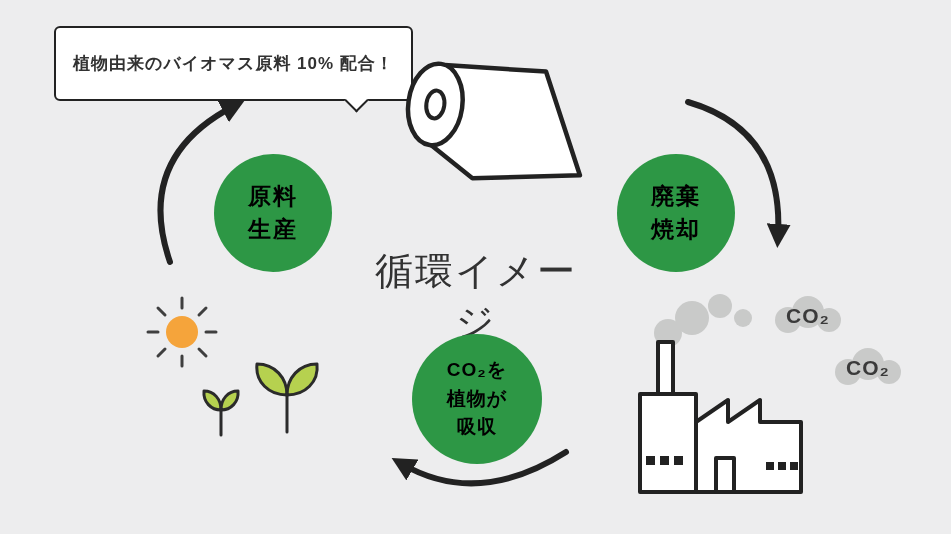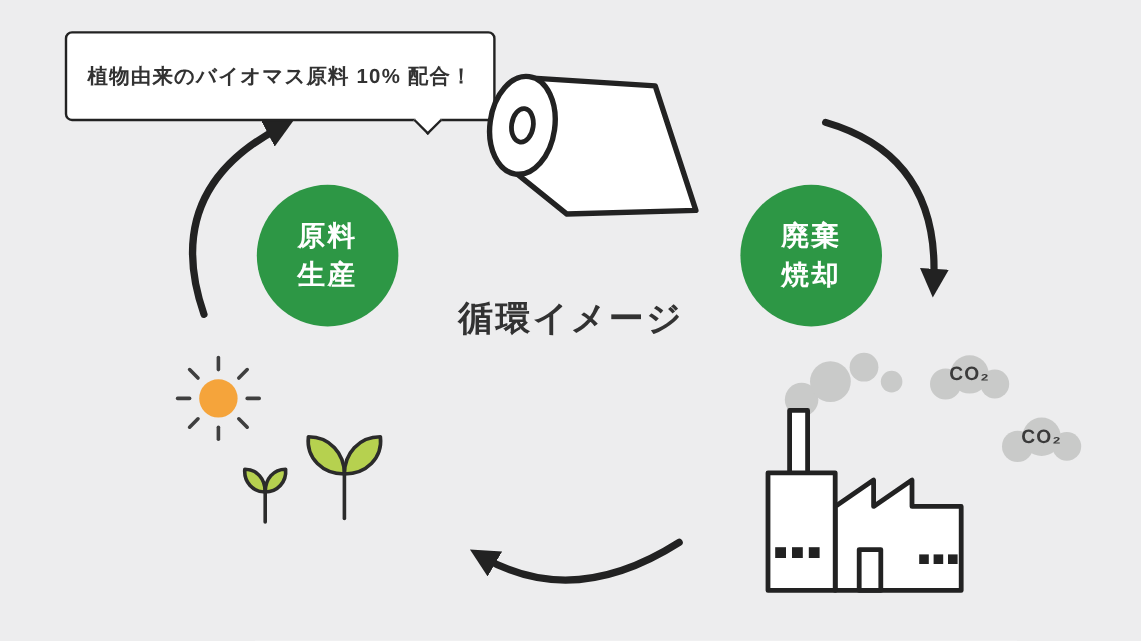--- a/index.html
+++ b/index.html
@@ -20,37 +20,37 @@
     white-space:nowrap;
   }
   .callout .tail{
     position:absolute;right:46px;bottom:-9.5px;width:15px;height:15px;
     background:#ffffff;border-right:2px solid var(--line);
     border-bottom:2px solid var(--line);transform:rotate(45deg);
   }
   
   .title{
     position:absolute;left:356px;top:246px;width:240px;text-align:center;
-    font-size:29px;font-weight:bold;color:var(--text);letter-spacing:2px;
+    font-size:38px;font-weight:normal;color:var(--text);letter-spacing:2px;
   }
   
   .bubble{
-    position:absolute;border-radius:50%;background:var(--green);color:#ffffff;
+    position:absolute;border-radius:50%;background:var(--green);color:#000000;
     display:flex;flex-direction:column;align-items:center;justify-content:center;
     font-weight:bold;text-align:center;
   }
   .bubble span{display:block;}
   .bubble.b-left {left:214px;top:154px;width:118px;height:118px;font-size:23px;line-height:1.45;letter-spacing:2px;}
   .bubble.b-right{left:617px;top:154px;width:118px;height:118px;font-size:23px;line-height:1.45;letter-spacing:2px;text-align:center;}
   .bubble.b-bottom{left:412px;top:334px;width:130px;height:130px;font-size:19px;line-height:1.5;letter-spacing:1px;}
   
   .co2-cloud{position:absolute;width:84px;height:48px;}
   .co2-cloud .co2-label{
     position:absolute;left:0;top:14px;width:100%;text-align:center;
-    font-size:16px;font-weight:bold;color:#3a3a3a;letter-spacing:1px;
+    font-size:21px;font-weight:bold;color:#3a3a3a;letter-spacing:1px;
   }
 </style>
 </head>
 <body>
 
 <div class="canvas">
 
   <svg class="abs" style="left:0;top:0" width="951" height="534" viewBox="0 0 951 534">
     <defs>
       <marker id="ah" markerWidth="4" markerHeight="4" refX="2" refY="2" orient="auto">
@@ -77,20 +77,25 @@
 
   <div class="title">循環イメージ</div>
 
   <div class="bubble b-left">
     <span>原料</span>
     <span>生産</span>
   </div>
   <div class="bubble b-right">
     <span>廃棄</span>
     <span>焼却</span>
+  </div>
+  <div class="bubble b-bottom">
+    <span>CO₂を</span>
+    <span>植物が</span>
+    <span>吸収</span>
   </div>
 
   <svg class="abs" style="left:140px;top:290px" width="85" height="85" viewBox="0 0 85 85">
     <g style="stroke:#3f3f3f;stroke-width:3;stroke-linecap:round">
       <line x1="66" y1="42" x2="76" y2="42"></line>
       <line x1="18" y1="42" x2="8" y2="42"></line>
       <line x1="42" y1="18" x2="42" y2="8"></line>
       <line x1="42" y1="66" x2="42" y2="76"></line>
       <line x1="59" y1="25" x2="66" y2="18"></line>
       <line x1="25" y1="25" x2="18" y2="18"></line>

